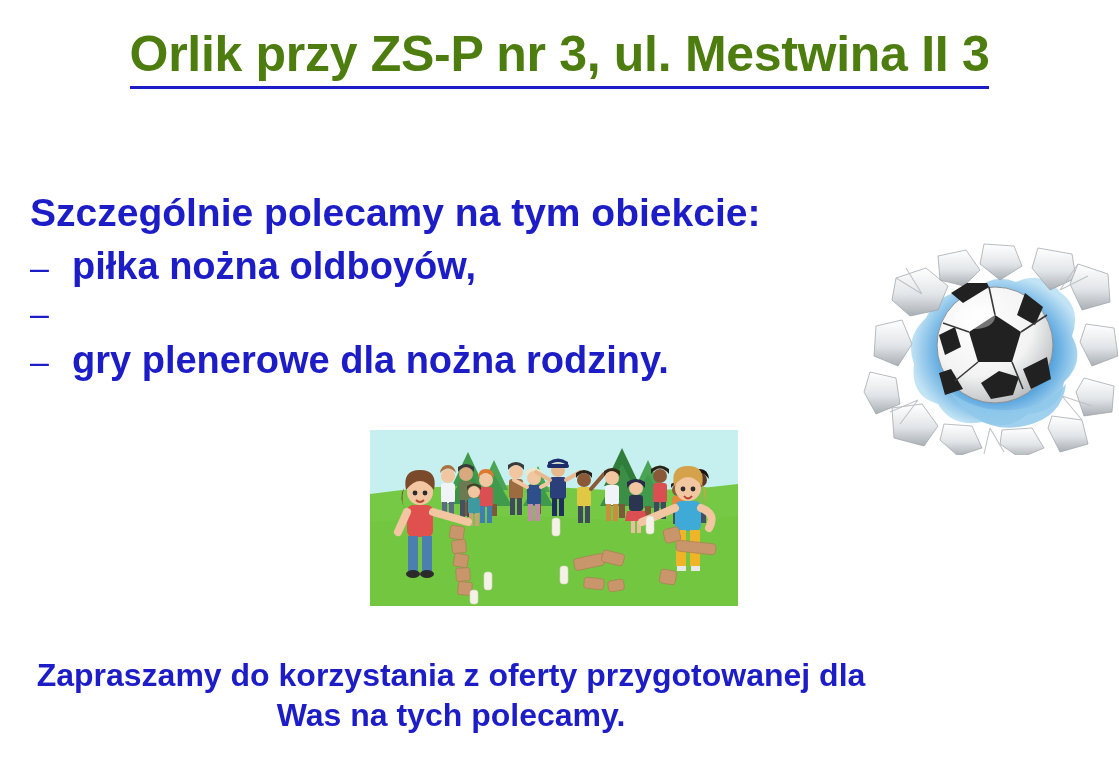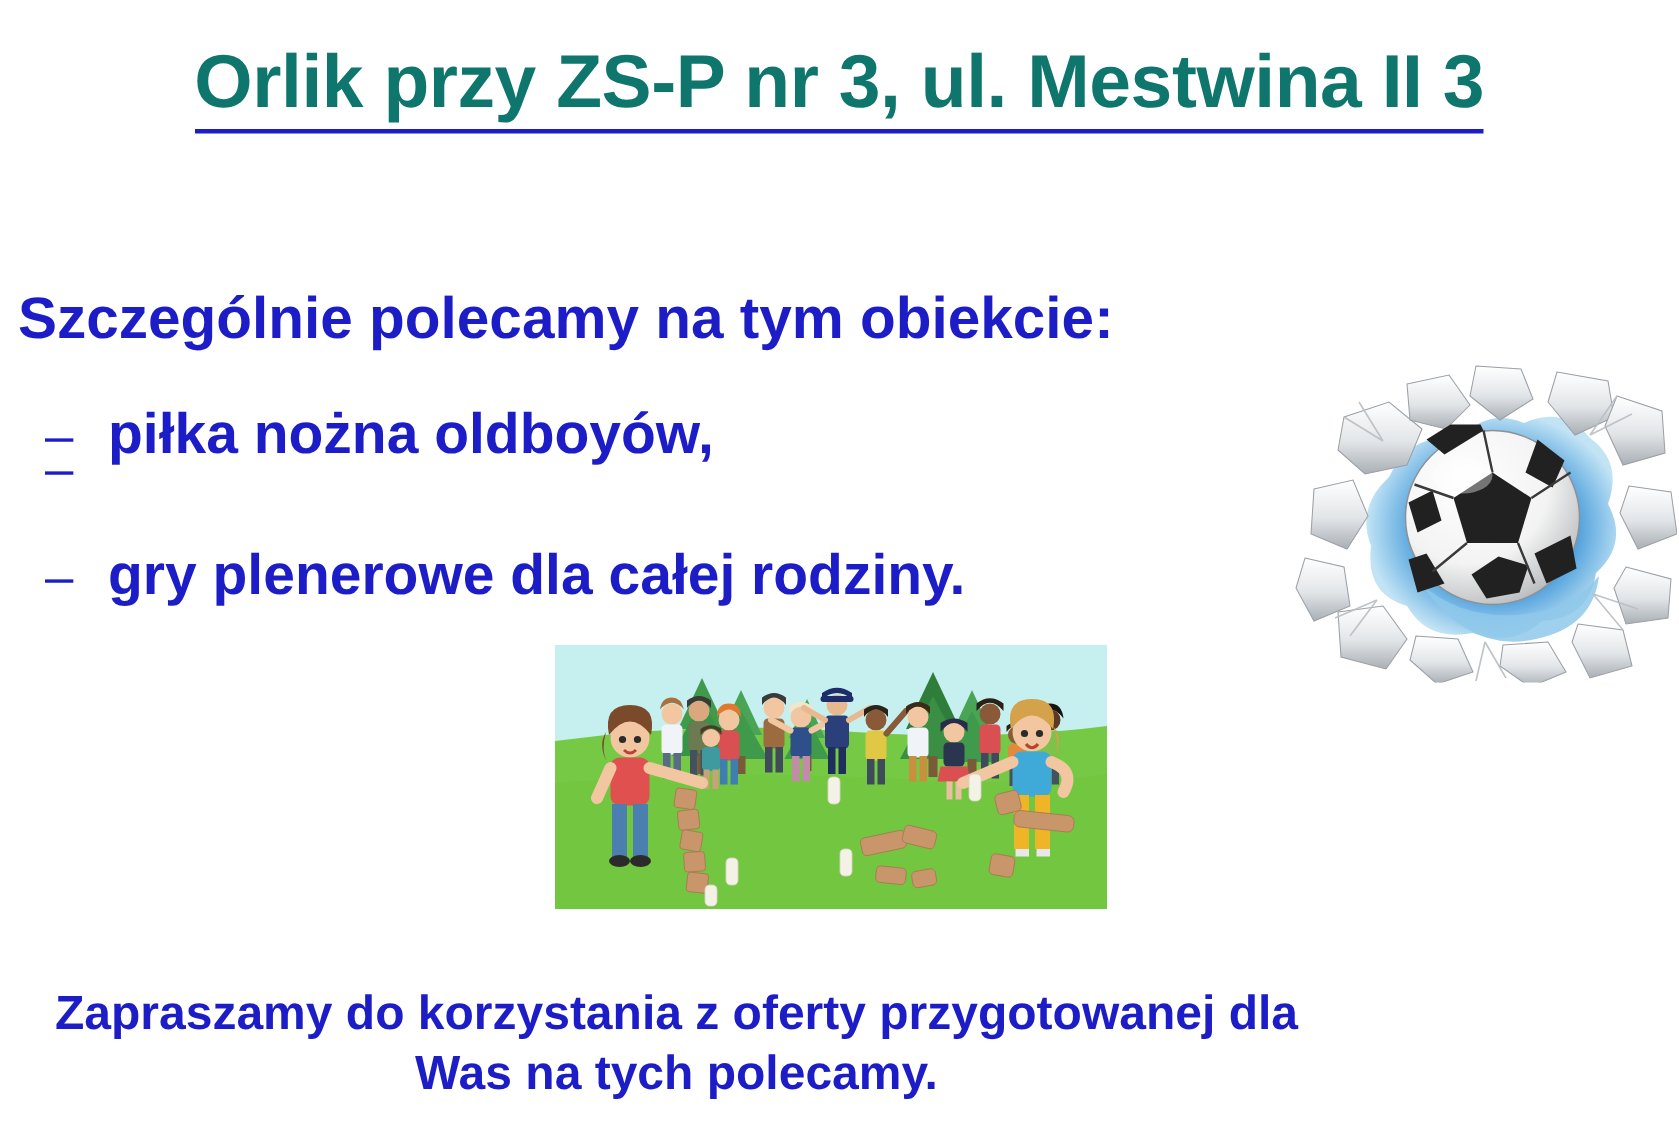--- a/index.html
+++ b/index.html
@@ -22,34 +22,34 @@
   .slide-title {
     position: absolute;
     left: 0;
     top: 24px;
     width: 1119px;
     text-align: center;
     font-family: "Liberation Sans", sans-serif;
     font-weight: bold;
     font-size: 50px;
     line-height: 60px;
-    color: #0f766e;
+    color: #4d7c0f;
     letter-spacing: -0.3px;
     white-space: nowrap;
   }
   .slide-title .t-inner {
     display: inline-block;
     border-bottom: 3px solid #1d1dc8;
     padding-bottom: 2px;
   }
 
   
   .lead {
     position: absolute;
-    left: 12px;
+    left: 30px;
     top: 190px;
     font-weight: bold;
     font-size: 39px;
     line-height: 46px;
     color: #1d1dc8;
     white-space: nowrap;
   }
 
   
   .bullets {
@@ -70,21 +70,20 @@
     font-weight: 400;
     color: #1d1dc8;
     line-height: 47px;
   }
   .bullet-text {
     font-size: 38px;
     font-weight: bold;
     color: #1d1dc8;
     line-height: 47px;
     white-space: nowrap;
-    margin-top: 24px;
   }
 
   
   .ball-art {
     position: absolute;
     left: 862px;
     top: 240px;
     width: 256px;
     height: 215px;
   }
@@ -129,21 +128,21 @@
   <div class="bullets">
     <div class="bullet-row">
       <span class="bullet-dash">–</span>
       <span class="bullet-text">piłka nożna oldboyów,</span>
     </div>
     <div class="bullet-row">
       <span class="bullet-dash">–</span>
     </div>
     <div class="bullet-row">
       <span class="bullet-dash">–</span>
-      <span class="bullet-text">gry plenerowe dla całej rodziny.</span>
+      <span class="bullet-text">gry plenerowe dla nożna rodziny.</span>
     </div>
   </div>
 
   <div class="ball-art">
     <svg width="256" height="215" viewBox="0 0 256 215" xmlns="http://www.w3.org/2000/svg">
       <defs>
         <radialGradient id="splash" cx="52%" cy="50%" r="52%">
           <stop offset="0%" stop-color="#1b72c4"></stop>
           <stop offset="55%" stop-color="#2f8ed6"></stop>
           <stop offset="100%" stop-color="#bfe2f4"></stop>

